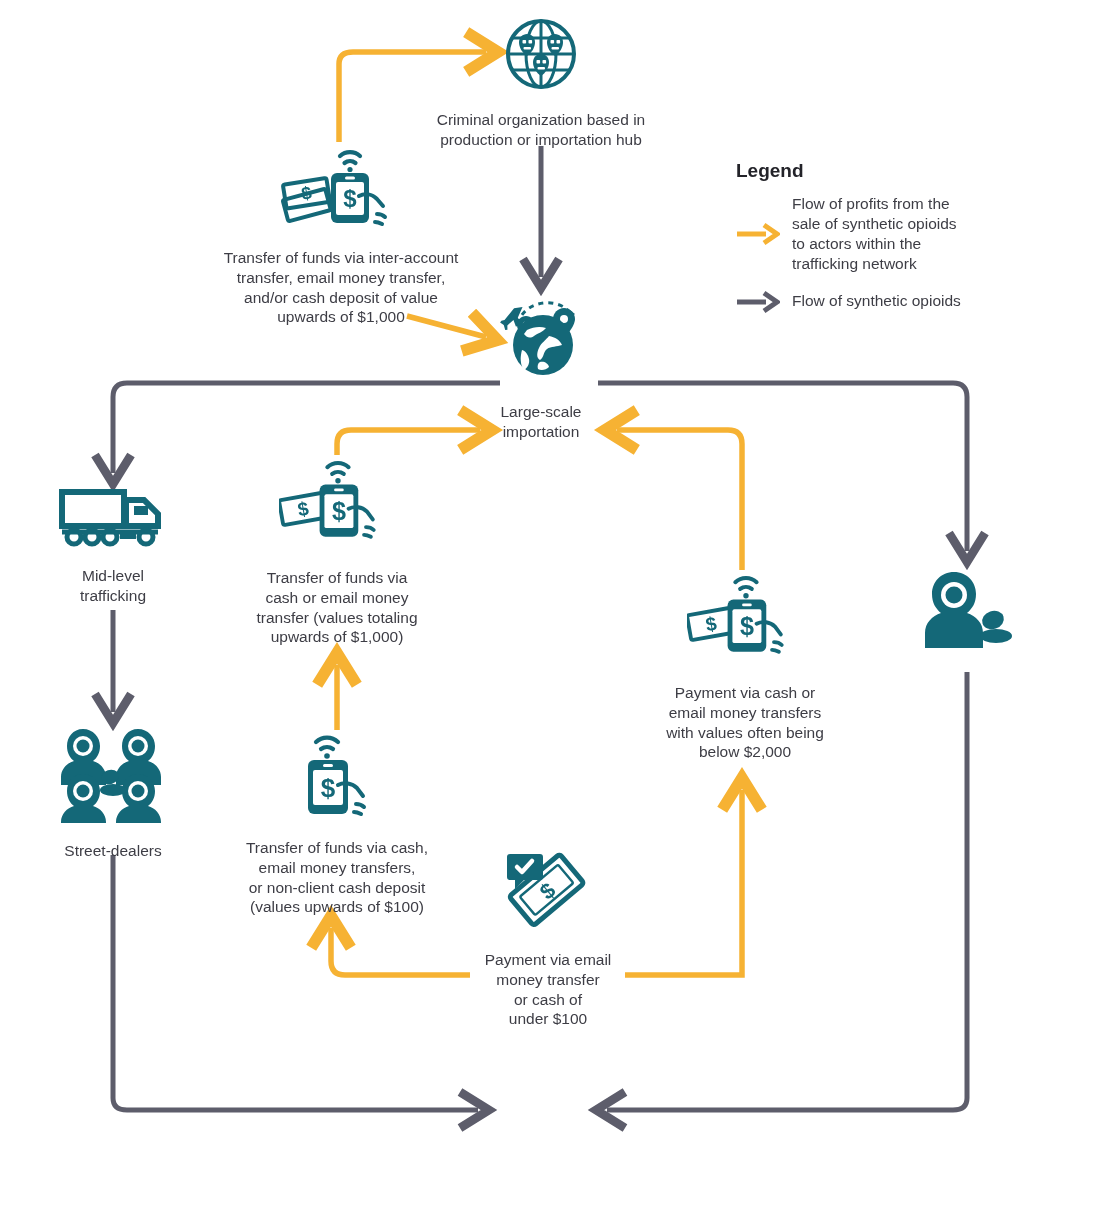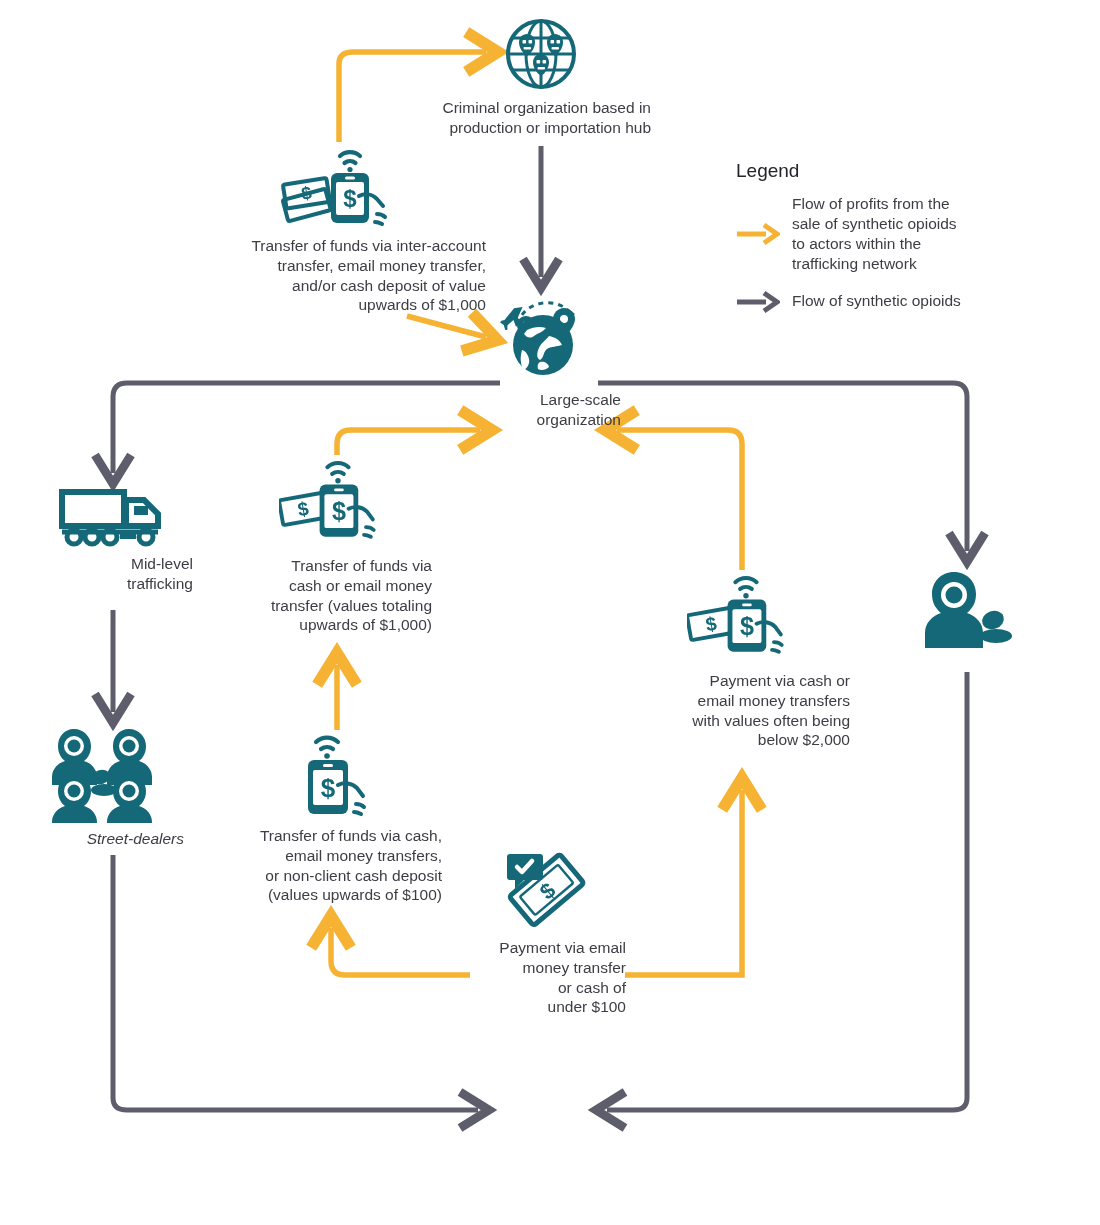--- a/index.html
+++ b/index.html
@@ -7,24 +7,24 @@
     width:1100px;height:1225px;position:relative;overflow:hidden;
     font-family:"Liberation Sans","DejaVu Sans",sans-serif;
     color:#3d3d45;
   }
   #canvas{position:absolute;inset:0;width:1100px;height:1225px;}
   svg.flow{position:absolute;left:0;top:0;width:1100px;height:1225px;pointer-events:none;}
   .node{position:absolute;text-align:center;}
   .node .ico{display:block;margin:0 auto;}
   .lbl{
     font-size:15.5px;line-height:1.28;color:#3d3d45;
-    white-space:pre-line;margin-top:6px;text-align:right;
+    white-space:pre-line;margin-top:18px;
   }
   .legend{position:absolute;}
-  .legend-title{font-size:19px;font-weight:normal;color:#232329;margin:0 0 12px 0;}
+  .legend-title{font-size:19px;font-weight:bold;color:#232329;margin:0 0 12px 0;}
   .legend-row{display:flex;align-items:center;margin-bottom:14px;}
   .legend-arrow{flex:0 0 44px;height:26px;margin-right:12px;}
   .legend-text{font-size:15.5px;line-height:1.3;color:#3d3d45;white-space:pre-line;}
 </style>
 </head>
 <body>
 
 <div id="canvas">
 
   <svg class="flow" viewBox="0 0 1100 1225">
@@ -142,21 +142,21 @@
       <circle cx="73" cy="31" r="4" fill="#ffffff"></circle>
       <circle cx="52" cy="57" r="30" fill="#146878"></circle>
       <g fill="#ffffff">
         <path d="M36 42c6-3 13-4 19-2 -3 4 -8 5 -12 8 -4 3 -8 1 -10 -2z"></path>
         <path d="M58 48c6 1 11 4 13 9 -5 2 -11 1 -15 4 -4 3 -3 9 -7 11 -4-2 -3-8 -1-12 2-5 7-8 10-12z"></path>
         <path d="M31 62c4 1 6 5 7 9 1 5 -2 9 -5 11 -4-5 -4-13 -2-20z"></path>
         <path d="M49 74c4-1 8 1 9 5 -3 3 -8 4 -11 2 -1-3 0-6 2-7z"></path>
       </g>
     </svg>
     <div class="lbl">Large-scale
-organization</div>
+importation</div>
   </div>
 
   <div class="node" style="left:33px;top:486px;width:160px;">
     <svg class="ico" width="110" height="62" viewBox="0 0 110 62">
       <rect x="4" y="6" width="62" height="34" fill="none" stroke="#146878" stroke-width="6"></rect>
       <path d="M68 14 h18 l14 14 v12 h-32z" fill="none" stroke="#146878" stroke-width="6"></path>
       <rect x="76" y="20" width="14" height="9" fill="#146878"></rect>
       <line x1="4" y1="46" x2="100" y2="46" stroke="#146878" stroke-width="5"></line>
       <g fill="none" stroke="#146878" stroke-width="5">
         <circle cx="16" cy="51" r="7"></circle>
@@ -190,21 +190,21 @@
         <path d="M90 76c3 0 6 1 8 3"></path>
         <path d="M88 84c3 0 5 1 7 2"></path>
       </g>
     </svg>
     <div class="lbl">Transfer of funds via
 cash or email money
 transfer (values totaling
 upwards of $1,000)</div>
   </div>
 
-  <div class="node" style="left:24px;top:725px;width:160px;font-style:italic;">
+  <div class="node" style="left:33px;top:725px;width:160px;">
     <svg class="ico" width="118" height="98" viewBox="0 0 118 98">
       <g fill="#146878">
         <g transform="translate(8,2)">
           <path d="M21 2c10 0 17 8 17 17 0 7-3 12-7 15 7 2 13 8 13 16v8H-1v-8c0-8 6-14 13-16-4-3-7-8-7-15C5 10 11 2 21 2z"></path>
         </g>
         <circle cx="29" cy="21" r="10" fill="#ffffff"></circle>
           <circle cx="29" cy="21" r="6.5" fill="#146878"></circle>
         <g transform="translate(63,2)">
           <path d="M21 2c10 0 17 8 17 17 0 7-3 12-7 15 7 2 13 8 13 16v8H-1v-8c0-8 6-14 13-16-4-3-7-8-7-15C5 10 11 2 21 2z"></path>
         </g>

